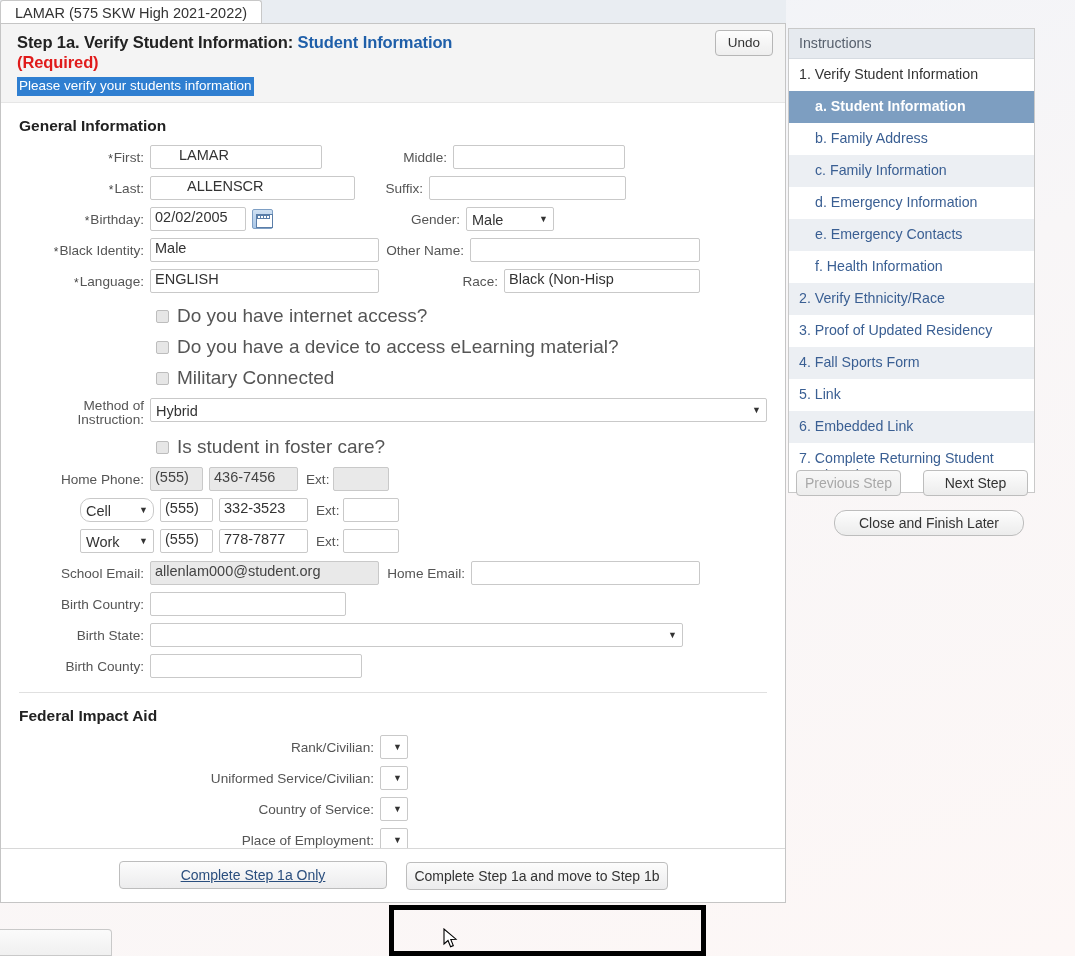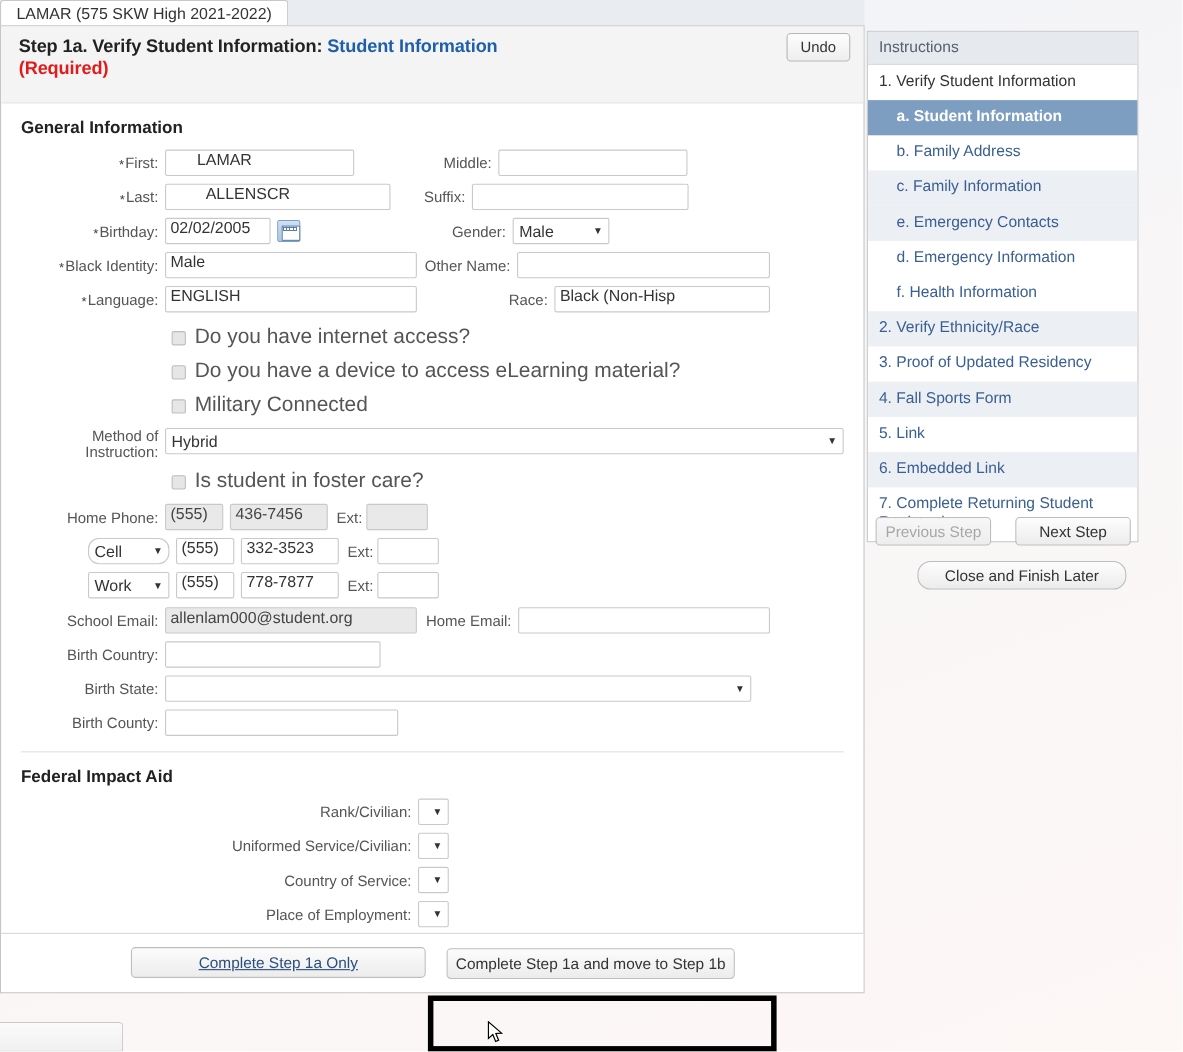--- a/index.html
+++ b/index.html
@@ -244,20 +244,21 @@
   </div>
 
   <div id="form-panel">
 
     <div id="hdr">
       <div id="hdr-title">
         <span>Step 1a. Verify Student Information:</span>
         <span class="blue">Student Information</span>
         <span class="req">(Required)</span>
       </div>
+      <div id="hdr-sub">Please verify your students information</div>
       <div id="undo-btn">
         <span>Undo</span>
       </div>
     </div>
 
     <div id="body">
 
       <div class="section-title">General Information</div>
 
       <div class="grid">
@@ -447,22 +448,22 @@
     <path d="M1 1 L1 16 L5 12.5 L7.6 18.8 L10.3 17.6 L7.8 11.5 L13 11.2 Z" fill="#ffffff" stroke="#000000" stroke-width="1.1"></path>
   </svg>
 
   <div id="instr">
     <div id="instr-hdr">Instructions</div>
 
     <div class="ins-item top">1. Verify Student Information</div>
     <div class="ins-item sub active">a. Student Information</div>
     <div class="ins-item sub">b. Family Address</div>
     <div class="ins-item sub alt">c. Family Information</div>
+    <div class="ins-item sub">d. Emergency Information</div>
     <div class="ins-item sub alt">e. Emergency Contacts</div>
-    <div class="ins-item sub">d. Emergency Information</div>
     <div class="ins-item sub">f. Health Information</div>
     <div class="ins-item alt">2. Verify Ethnicity/Race</div>
     <div class="ins-item">3. Proof of Updated Residency</div>
     <div class="ins-item alt">4. Fall Sports Form</div>
     <div class="ins-item">5. Link</div>
     <div class="ins-item alt">6. Embedded Link</div>
     <div class="ins-item">7. Complete Returning Student Registration</div>
   </div>
 
   <div id="nav-btns">

